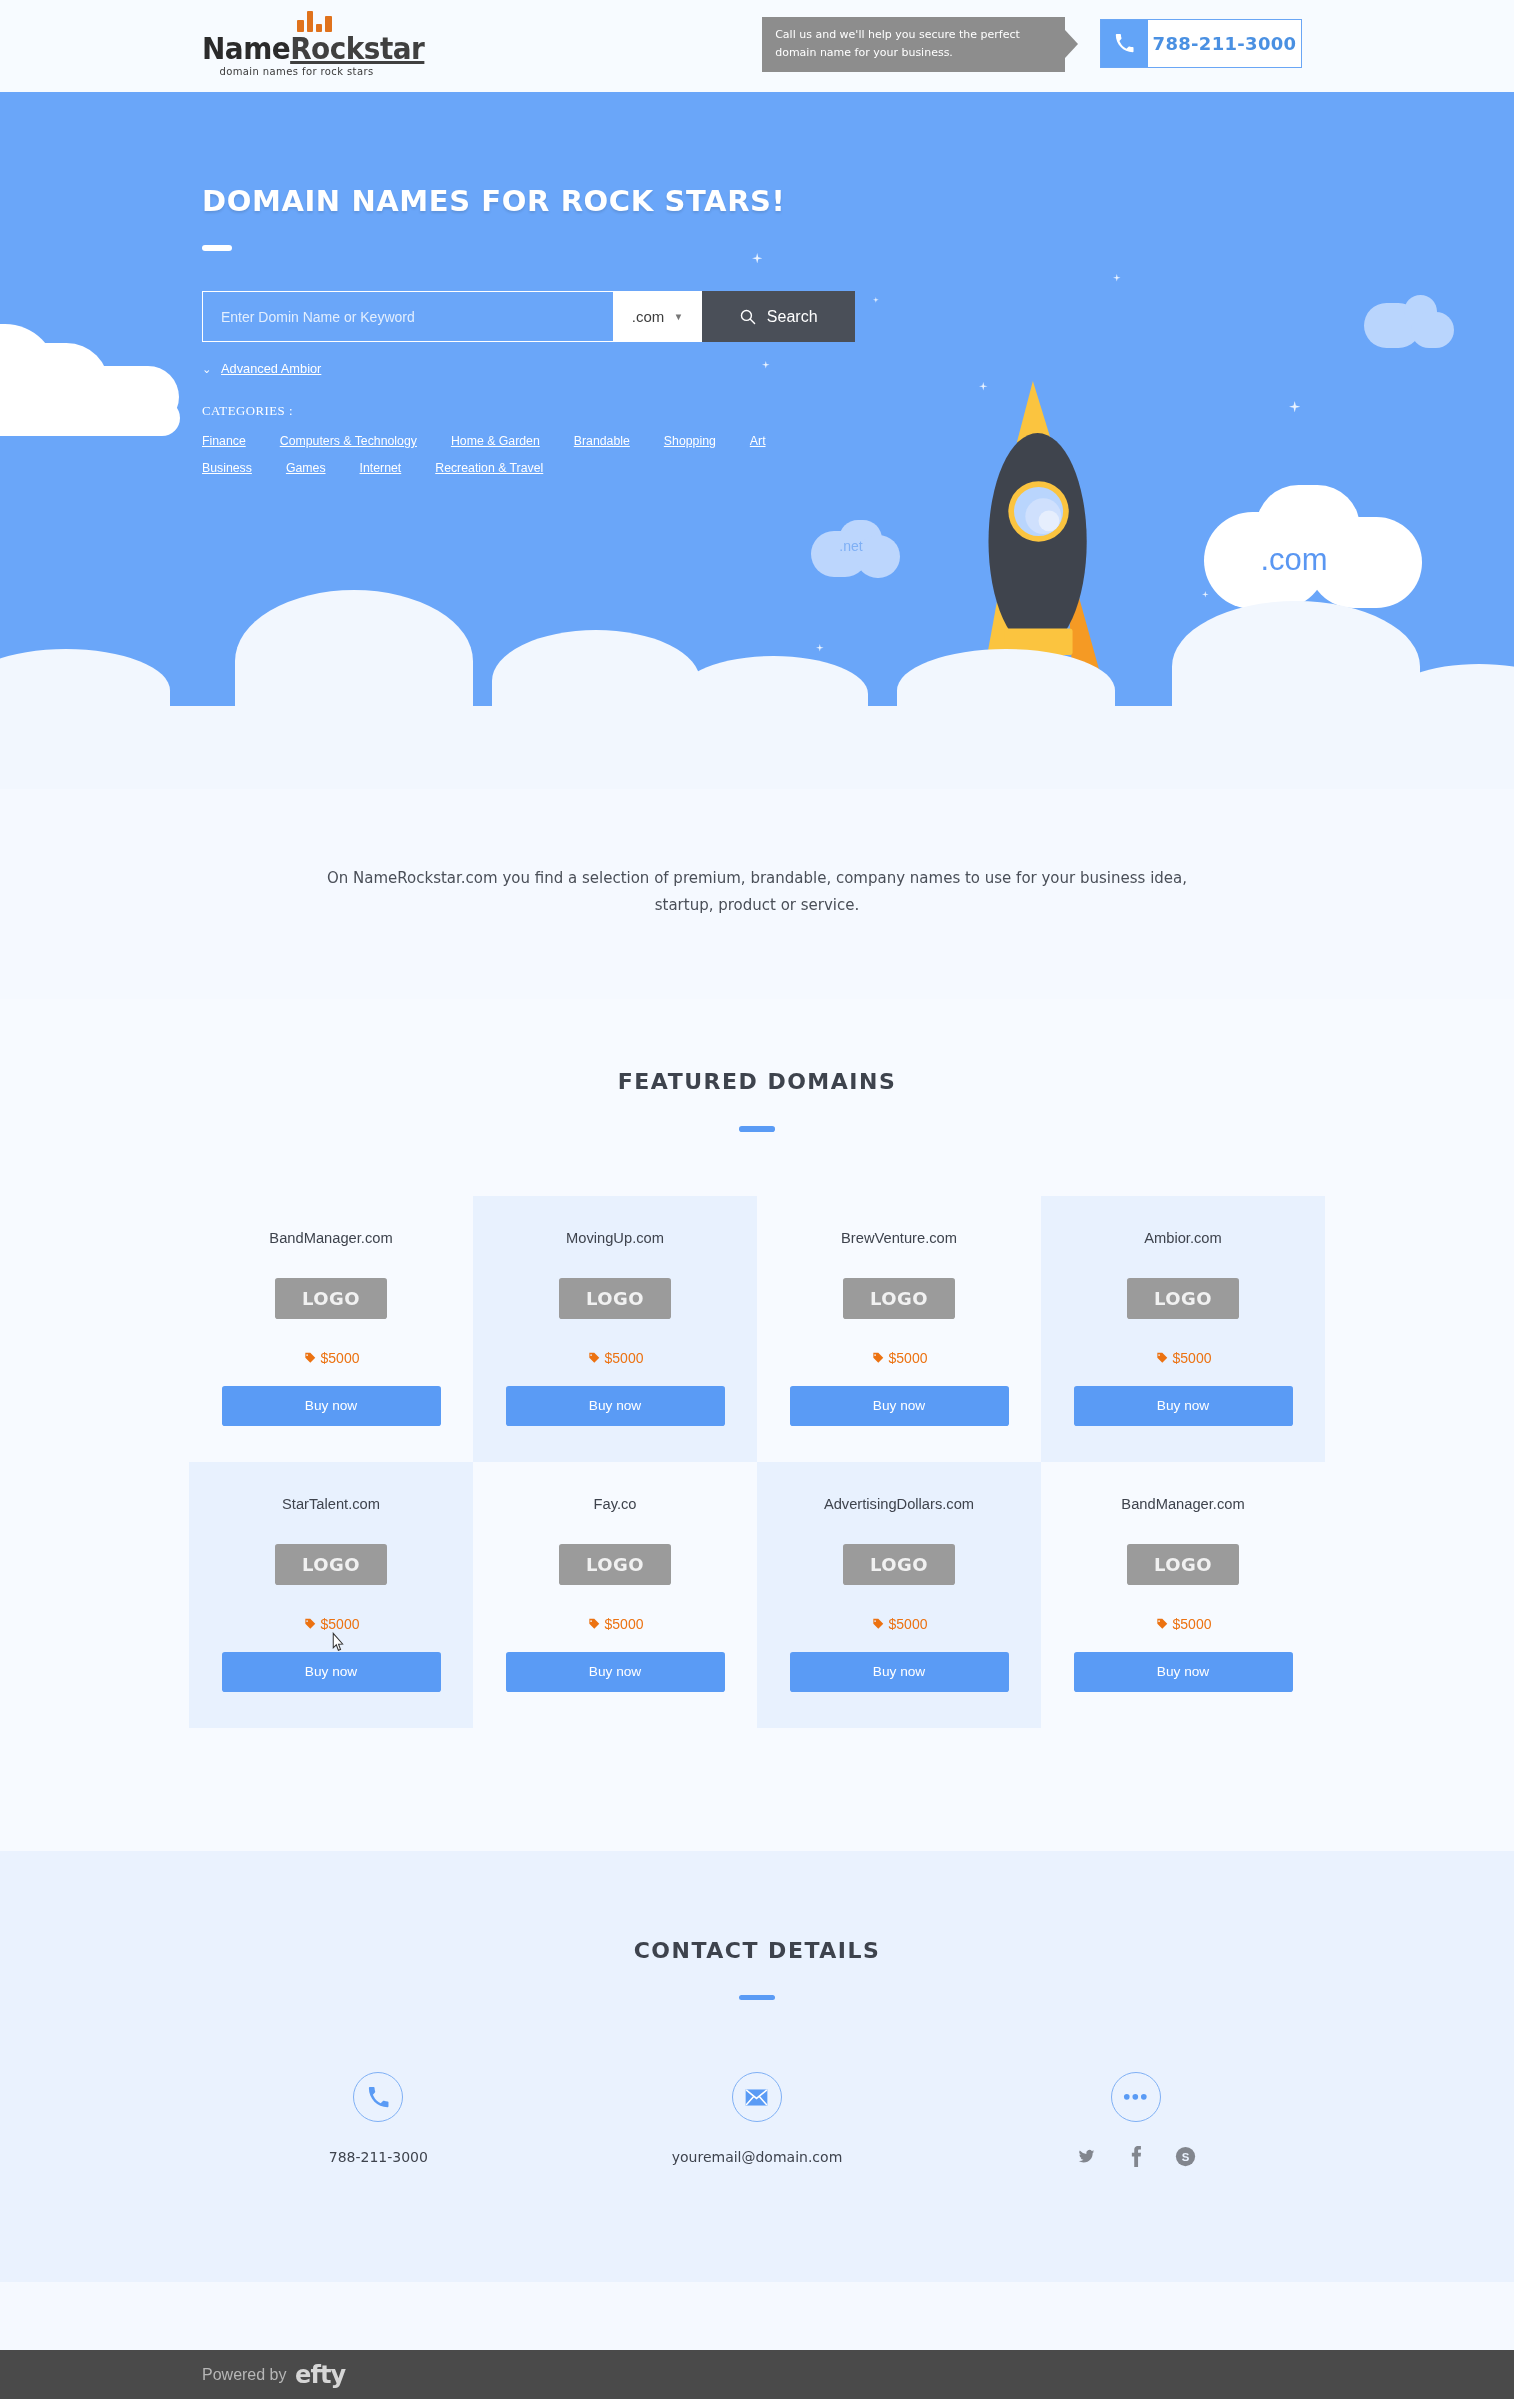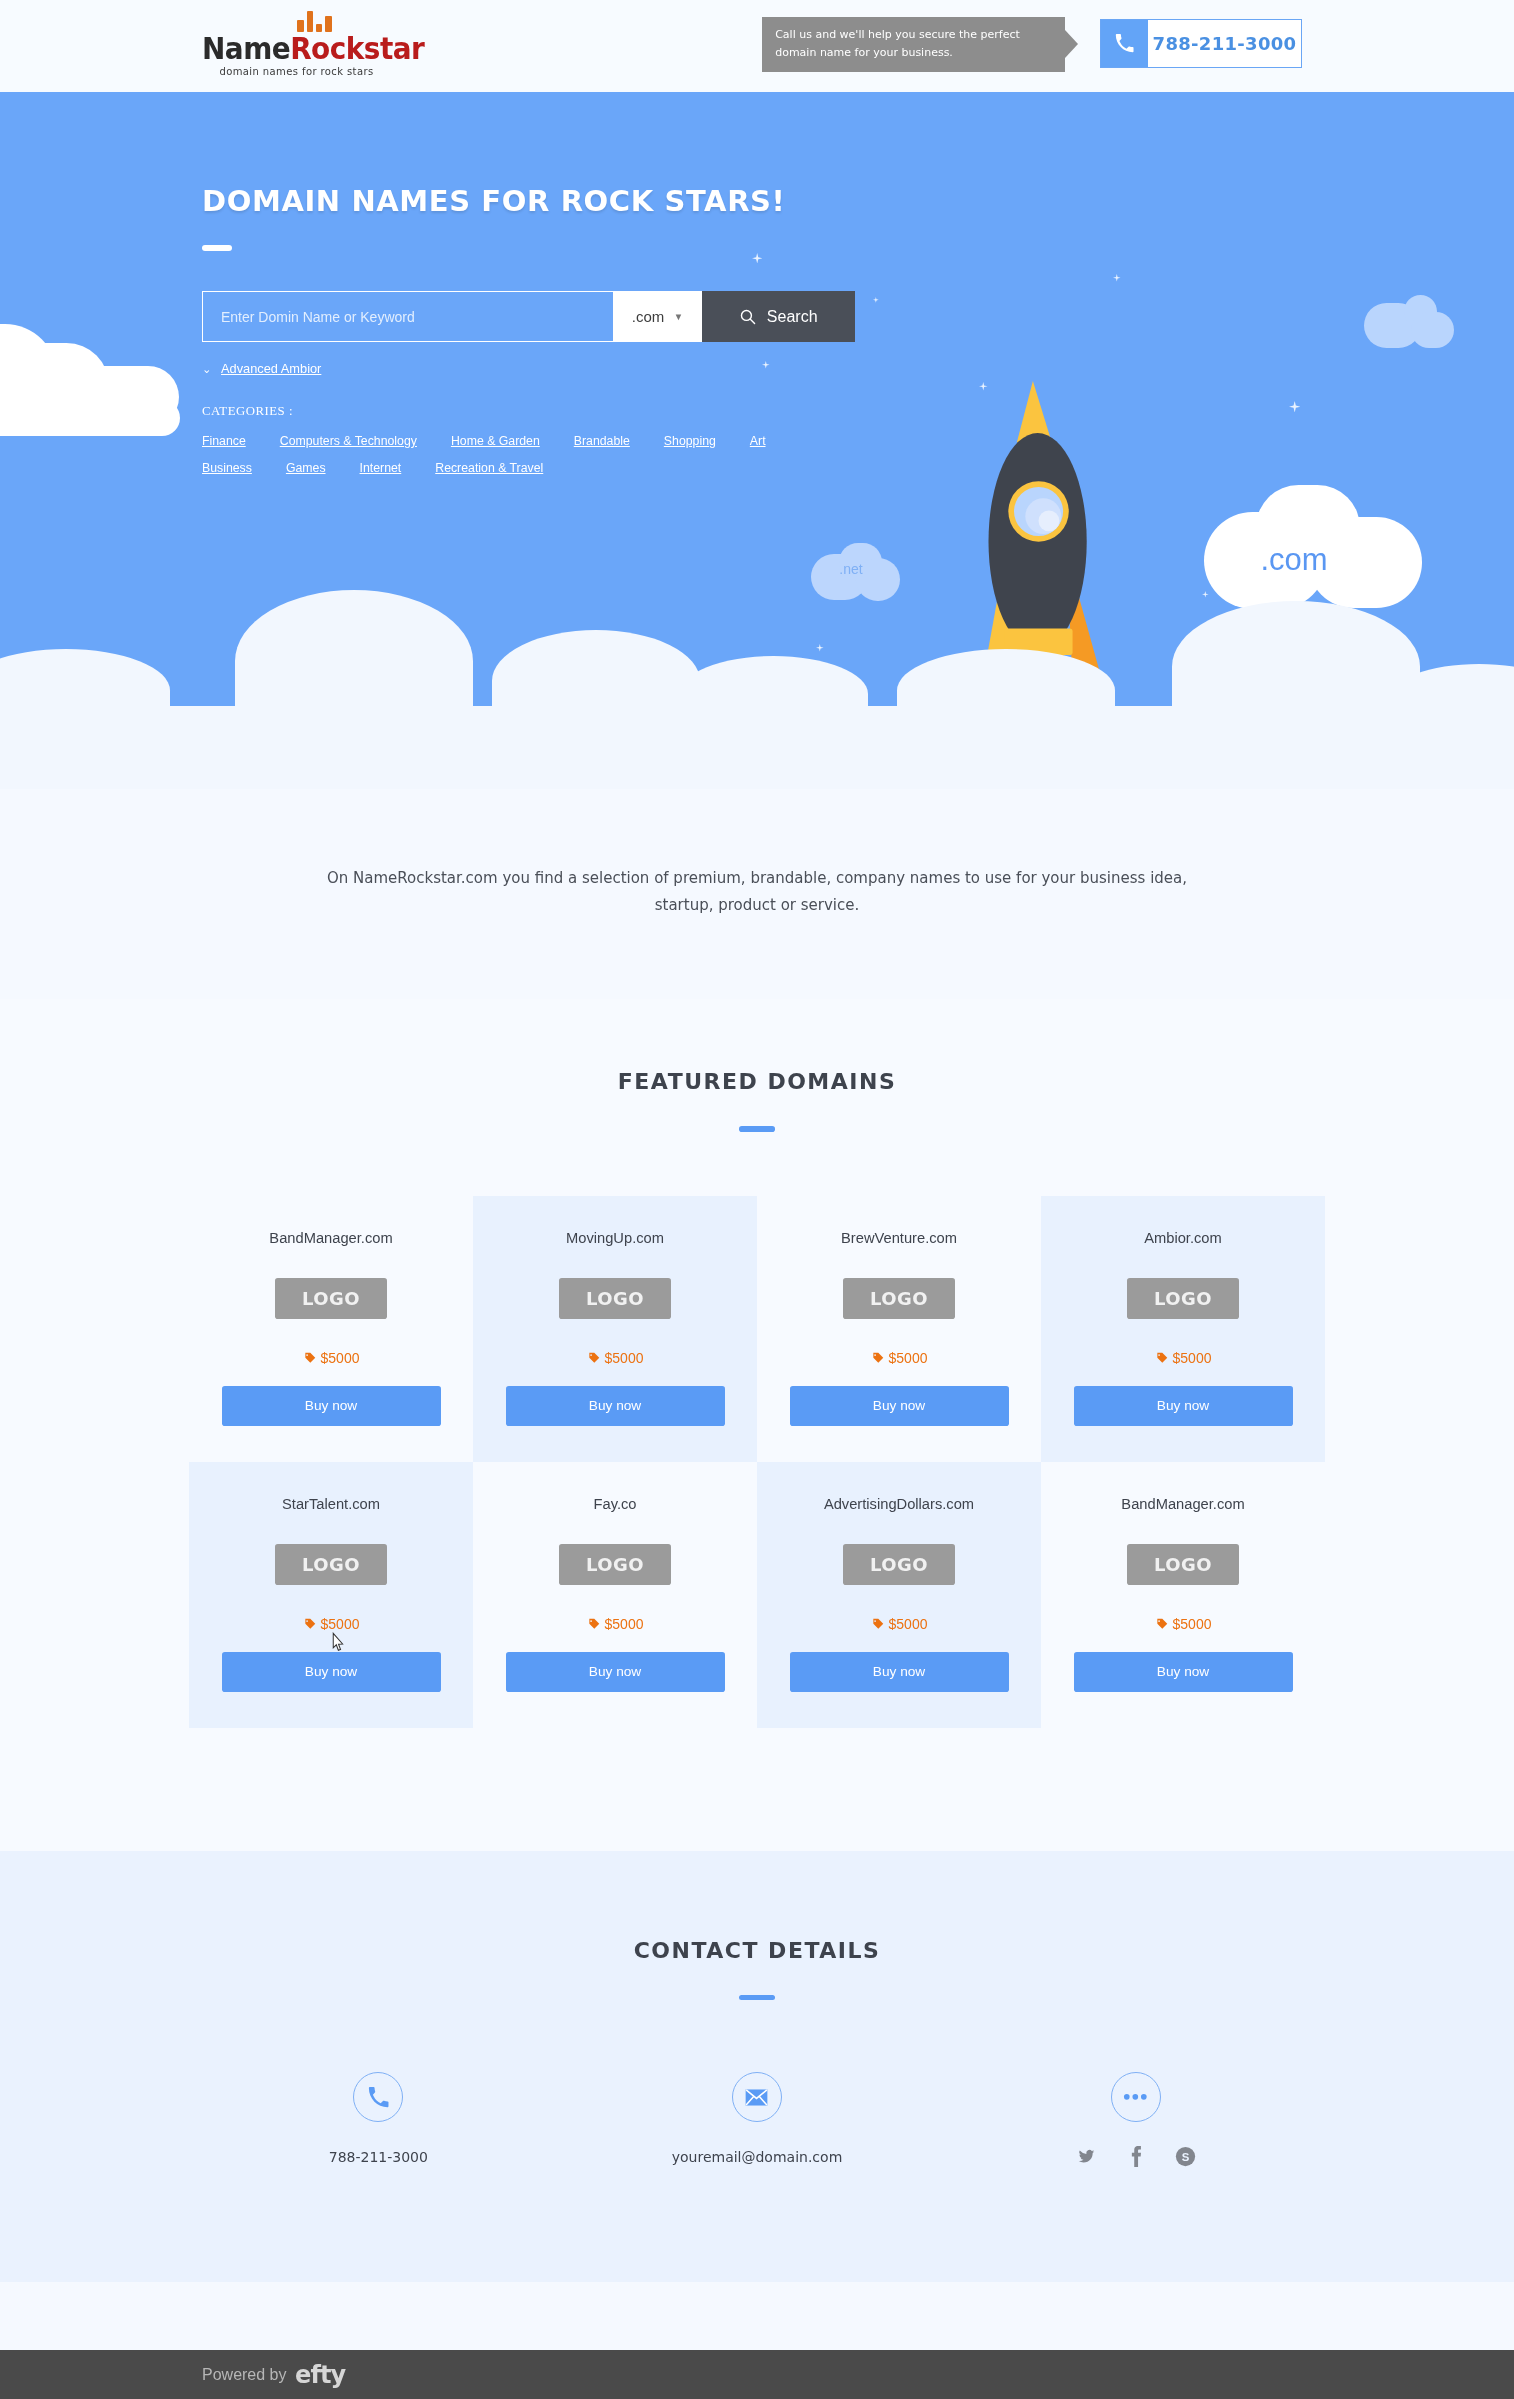--- a/index.html
+++ b/index.html
@@ -21,21 +21,21 @@
   .logo-wrap { position: absolute; left: 202px; top: 11.4px; width: 189px; text-align: center; }
   .logo-bars { height: 21px; display: flex; align-items: flex-end; justify-content: center; gap: 2.8px; margin-left: 36px; }
   .logo-bars i { display: block; width: 6.6px; background: #e0721c; border-radius: 0.9px; }
   .logo-bars i:nth-child(1) { height: 12.3px; }
   .logo-bars i:nth-child(2) { height: 21px; }
   .logo-bars i:nth-child(3) { height: 8.5px; }
   .logo-bars i:nth-child(4) { height: 16px; }
   .logo-text { font-family: "DejaVu Sans Condensed","Liberation Sans", sans-serif;
     font-size: 31px; font-weight: bold; letter-spacing: -0.5px; line-height: 32px; }
   .logo-text .a { color: #2b2b2b; }
-  .logo-text .b { color: #b91c1c; }
+  .logo-text .b { color: #404040; text-decoration: underline; }
   .logo-tag { font-size: 10px; color: #3a3a3a; letter-spacing: 0.4px; margin-top: 1.9px; }
 
   .callout {
     position: absolute; left: 762px; top: 17px;
     width: 303px; height: 55px; background: #8d8d8d; color: #fff;
     padding: 8.5px 13.2px 0 13.2px;
     font-size: 11px; line-height: 18px;
   }
   .callout:after {
     content: ""; position: absolute; right: -13.2px; top: 13.2px;
@@ -77,21 +77,21 @@
   .small-cloud-tr .p2 { left: 40px; top: 0px; width: 33px; height: 33px; background: #b9d5fd; border-radius: 19px; }
   .small-cloud-tr .p3 { left: 47px; top: 17px; width: 43px; height: 36px; background: #b9d5fd; border-radius: 21px; }
 
   .com-cloud { left: 1204px; top: 393px; width: 218px; height: 123px; }
   .com-cloud .p1 { left: 0; top: 26.5px; width: 123px; height: 97px; background: #fff; border-radius: 57px; }
   .com-cloud .p2 { left: 52px; top: 0px; width: 104px; height: 85px; background: #fff; border-radius: 52px; }
   .com-cloud .p3 { left: 104px; top: 32px; width: 114px; height: 91px; background: #fff; border-radius: 52px; }
   .com-cloud .lbl { position: absolute; left: 0; top: 57px; width: 180px; text-align: center;
     color: #5a97f2; font-size: 31px; font-family: "Liberation Sans", sans-serif; border-radius: 0; }
 
-  .net-cloud { left: 811px; top: 451px; width: 90px; height: 58px; }
+  .net-cloud { left: 811px; top: 428px; width: 90px; height: 58px; }
   .net-cloud .p1 { left: 0; top: 11.4px; width: 57px; height: 46px; background: #bcd6fd; border-radius: 28px; }
   .net-cloud .p2 { left: 28px; top: 0; width: 43px; height: 38px; background: #bcd6fd; border-radius: 21px; }
   .net-cloud .p3 { left: 45px; top: 15px; width: 44px; height: 43px; background: #bcd6fd; border-radius: 22px; }
   .net-cloud .lbl { position: absolute; left: 0; top: 18px; width: 80px; text-align: center;
     color: #7fb0f5; font-size: 14px; font-family: "Liberation Sans", sans-serif; }
 
   .org-cloud { left: 767px; top: 620px; width: 120px; height: 78px; }
   .org-cloud .p1 { left: 0; top: 15px; width: 78px; height: 62px; background: #cfe0fd; border-radius: 38px; }
   .org-cloud .p2 { left: 38px; top: 0; width: 57px; height: 49px; background: #cfe0fd; border-radius: 28px; }
   .org-cloud .p3 { left: 59px; top: 21px; width: 62px; height: 57px; background: #cfe0fd; border-radius: 30px; }

